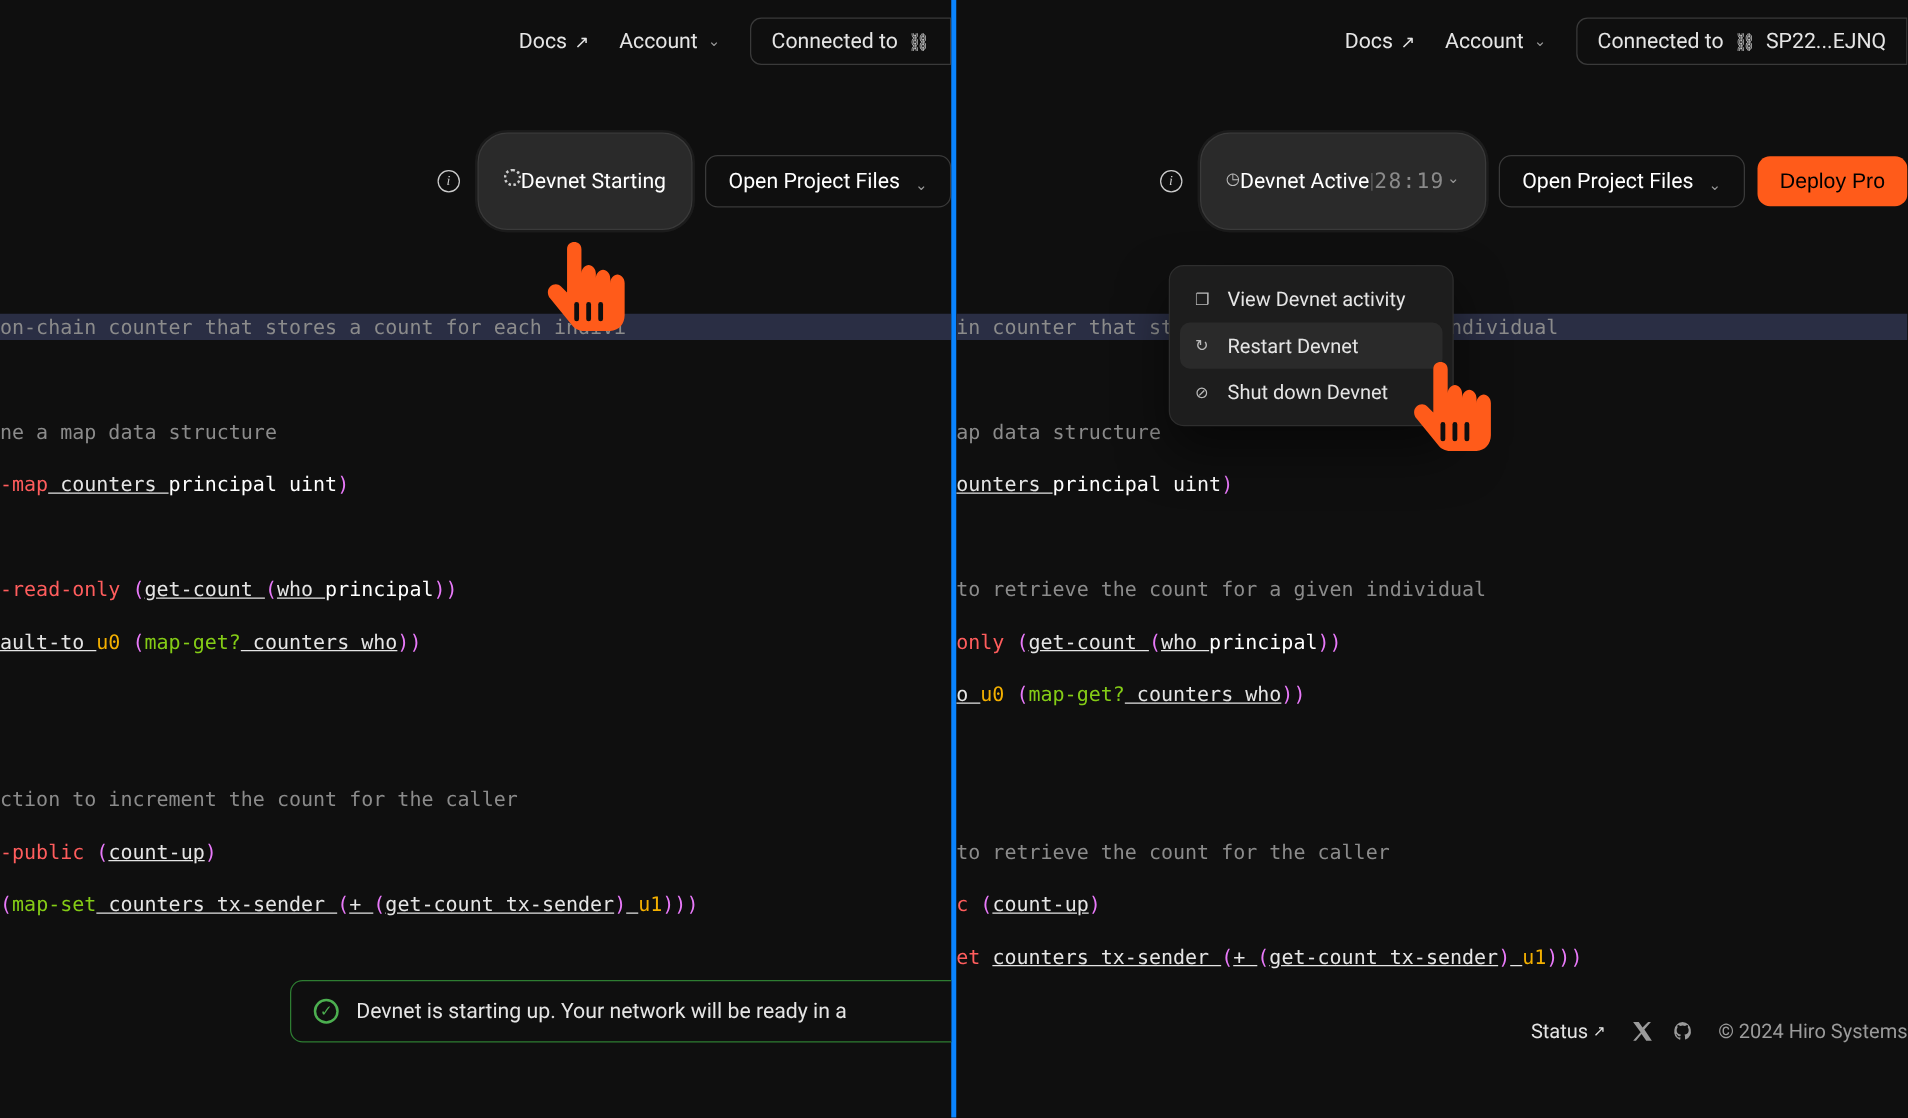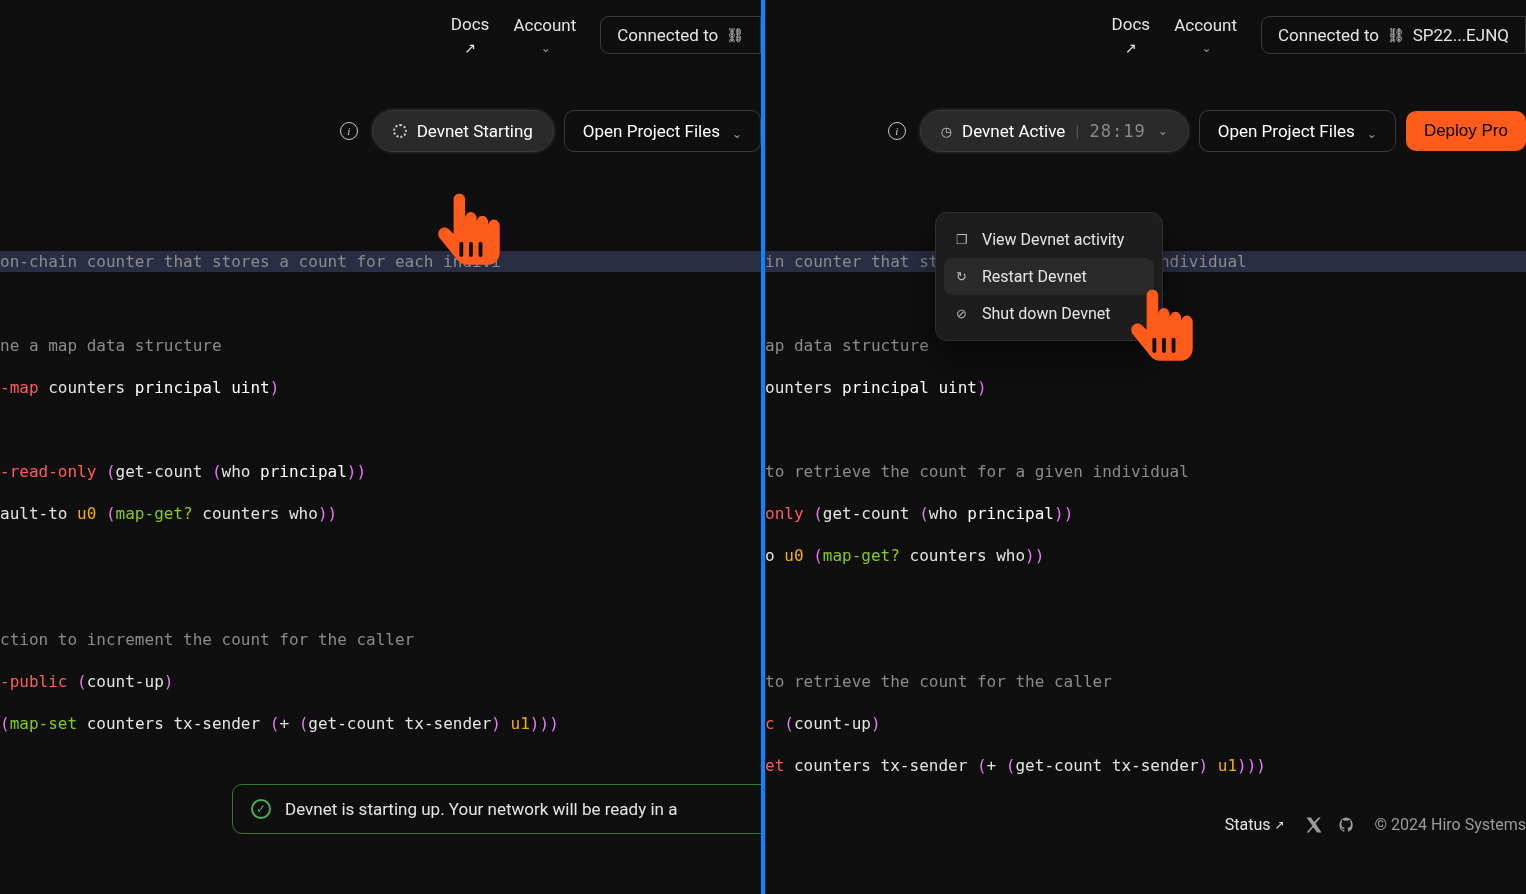--- a/index.html
+++ b/index.html
@@ -18,21 +18,21 @@
 
   
   .header {
     display: flex;
     justify-content: flex-end;
     align-items: center;
     padding: 14px 0 14px 16px;
     gap: 24px;
     font-size: 17px;
   }
-  .nav-link { display: flex; align-items: center; gap: 6px; color: #e5e5e5; cursor: pointer; flex-direction: column; }
+  .nav-link { display: flex; align-items: center; gap: 6px; color: #e5e5e5; cursor: pointer; }
   .nav-link .arrow-ne { font-size: 14px; }
   .dropdown-caret { font-size: 12px; color: #999; margin-left: 2px; }
   .connected-pill {
     border: 1px solid #3a3a3a;
     border-radius: 9px;
     padding: 8px 16px;
     display: flex;
     align-items: center;
     gap: 8px;
     font-size: 17px;
@@ -50,24 +50,22 @@
   .info-icon {
     width: 18px; height: 18px; border: 1.5px solid #ccc; border-radius: 50%;
     display: flex; align-items: center; justify-content: center;
     font-size: 11px; color: #ccc; font-style: italic; font-family: serif;
     margin-right: 4px;
   }
   .status-pill {
     background: #2a2a2a;
     border: 1px solid #3a3a3a;
     border-radius: 24px;
-    padding: 10px 20px;
+    padding: 28px 20px;
     display: flex;
-    align-items: center;
-    gap: 10px;
     font-size: 17px;
     color: #fff;
     box-shadow: 0 0 0 2px rgba(100,100,100,0.15);
   }
   .status-pill .spinner {
     width: 14px; height: 14px;
     border: 2px dotted #ccc;
     border-radius: 50%;
   }
   .status-pill .clock-icon { font-size: 13px; color:#bbb; }
@@ -121,21 +119,21 @@
     top: 230px; left: 0; right: 0;
     font-family: ui-monospace, SFMono-Regular, Menlo, monospace;
     font-size: 16px;
     line-height: 21px;
     white-space: pre;
     padding-left: 0;
   }
   .code-line.hl { background: #2a2e44; }
   .c-comment { color: #8b8b8b; }
   .c-kw { color: #ff5d5d; }
-  .c-name { color: #e5e5e5; }
+  .c-name { color: #e5e5e5; text-decoration: underline; }
   .c-type { color: #ffffff; }
   .c-paren { color: #e879f9; }
   .c-num { color: #f4b000; }
   .c-call { color: #84cc16; }
 
   
   .toast {
     position: absolute;
     bottom: 60px;
     left: 232px;

